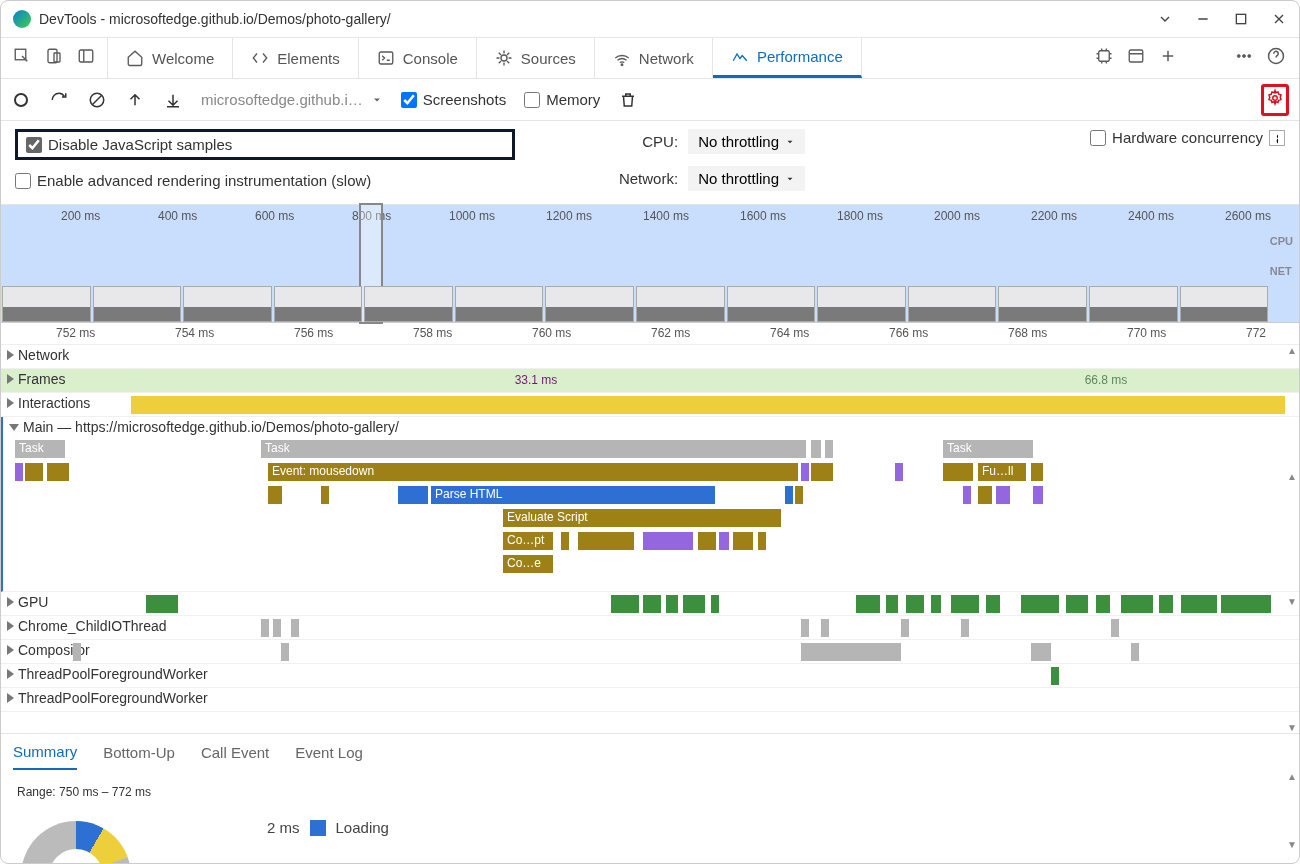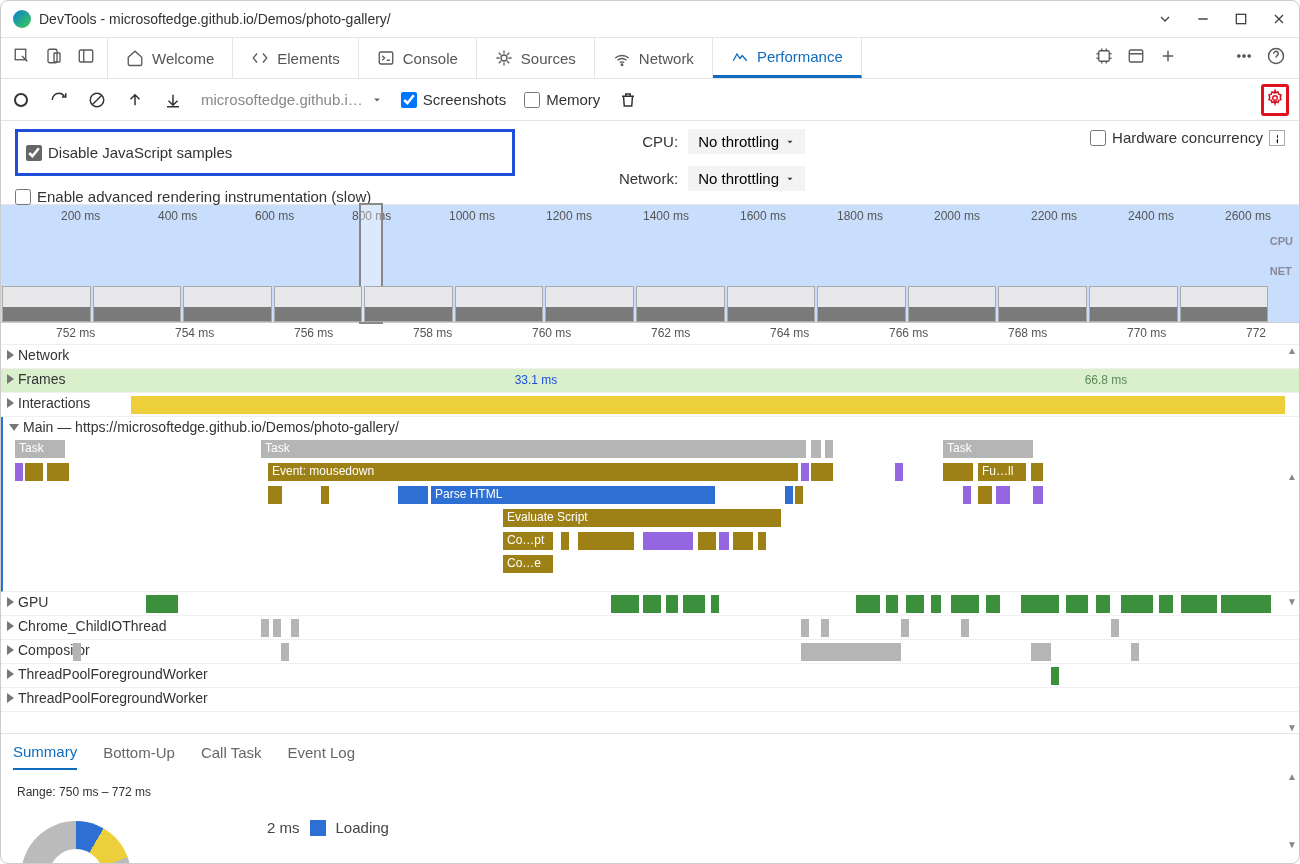--- a/index.html
+++ b/index.html
@@ -30,21 +30,21 @@
 .url-select { color: #888; font-size: 15px; display: flex; align-items: center; gap: 8px; }
 .chk { display: flex; align-items: flex-end; gap: 6px; font-size: 15px; color: #333; }
 .chk input { width: 16px; height: 16px; }
 .toolbar .right { margin-left: auto; }
 .settings-box { border: 3px solid #e01020; padding: 2px; border-radius: 3px; }
 .gear-red svg { stroke: #e01020; }
 
 
 .settings-panel { height: 84px; border-bottom: 1px solid #e5e5e5; display: flex; padding: 8px 14px; gap: 30px; background: #fff; }
 .settings-col { display: flex; flex-direction: column; gap: 12px; }
-.highlight-box { border: 3px solid #1d4ed8; padding: 12px 8px; display: inline-flex; }
+.highlight-box { border: 3px solid #0f172a; padding: 4px 8px; display: inline-flex; }
 .sel-label { font-size: 15px; color: #333; }
 .sel { background: #f3f3f3; padding: 4px 10px; font-size: 15px; display: inline-flex; align-items: center; gap: 6px; }
 .sel-row { display: flex; align-items: center; gap: 10px; }
 .hw-input { width: 60px; border: 1px solid #aaa; padding: 2px 6px; font-size: 15px; }
 
 
 .overview { height: 118px; background: #c9defc; position: relative; border-bottom: 1px solid #ccc; padding-left: 12px; }
 .overview-ticks { height: 22px; display: flex; font-size: 12px; color: #555; }
 .overview-ticks div { position: absolute; }
 .ov-sel { position: absolute; top: 0; bottom: 0; background: rgba(255,255,255,0.35); outline: 2px solid #888; }
@@ -355,21 +355,21 @@
     <div class="track-head">
         <span class="tri"></span>
         <span>Network</span>
       </div>
   </div>
   <div class="track frames-track">
     <div class="track-head">
         <span class="tri"></span>
         <span>Frames</span>
       </div>
-    <div class="bar" style="left:130px;width:810px;background:transparent;color:#1d4ed8;text-align:center">33.1 ms</div>
+    <div class="bar" style="left:130px;width:810px;background:transparent;color:#701a75;text-align:center">33.1 ms</div>
     <div class="bar" style="left:940px;width:330px;background:transparent;color:#5a8a5a;text-align:center">66.8 ms</div>
   </div>
   <div class="track inter-track">
     <div class="track-head">
         <span class="tri"></span>
         <span>Interactions</span>
       </div>
     <div class="bar" style="left:130px;right:14px"></div>
   </div>
 
@@ -486,21 +486,21 @@
     <div class="track-head">
         <span class="tri"></span>
         <span>ThreadPoolForegroundWorker</span>
       </div>
   </div>
 </div>
 
 <div class="bottom-tabs">
   <div class="btab active">Summary</div>
   <div class="btab">Bottom-Up</div>
-  <div class="btab">Call Task</div>
+  <div class="btab">Call Event</div>
   <div class="btab">Event Log</div>
 </div>
 
 <div class="summary">
   <div class="range">Range: 750 ms – 772 ms</div>
   <div class="donut"></div>
   <div class="legend-row">
     <span>2 ms</span>
     <span class="sw"></span>
     <span>Loading</span>

